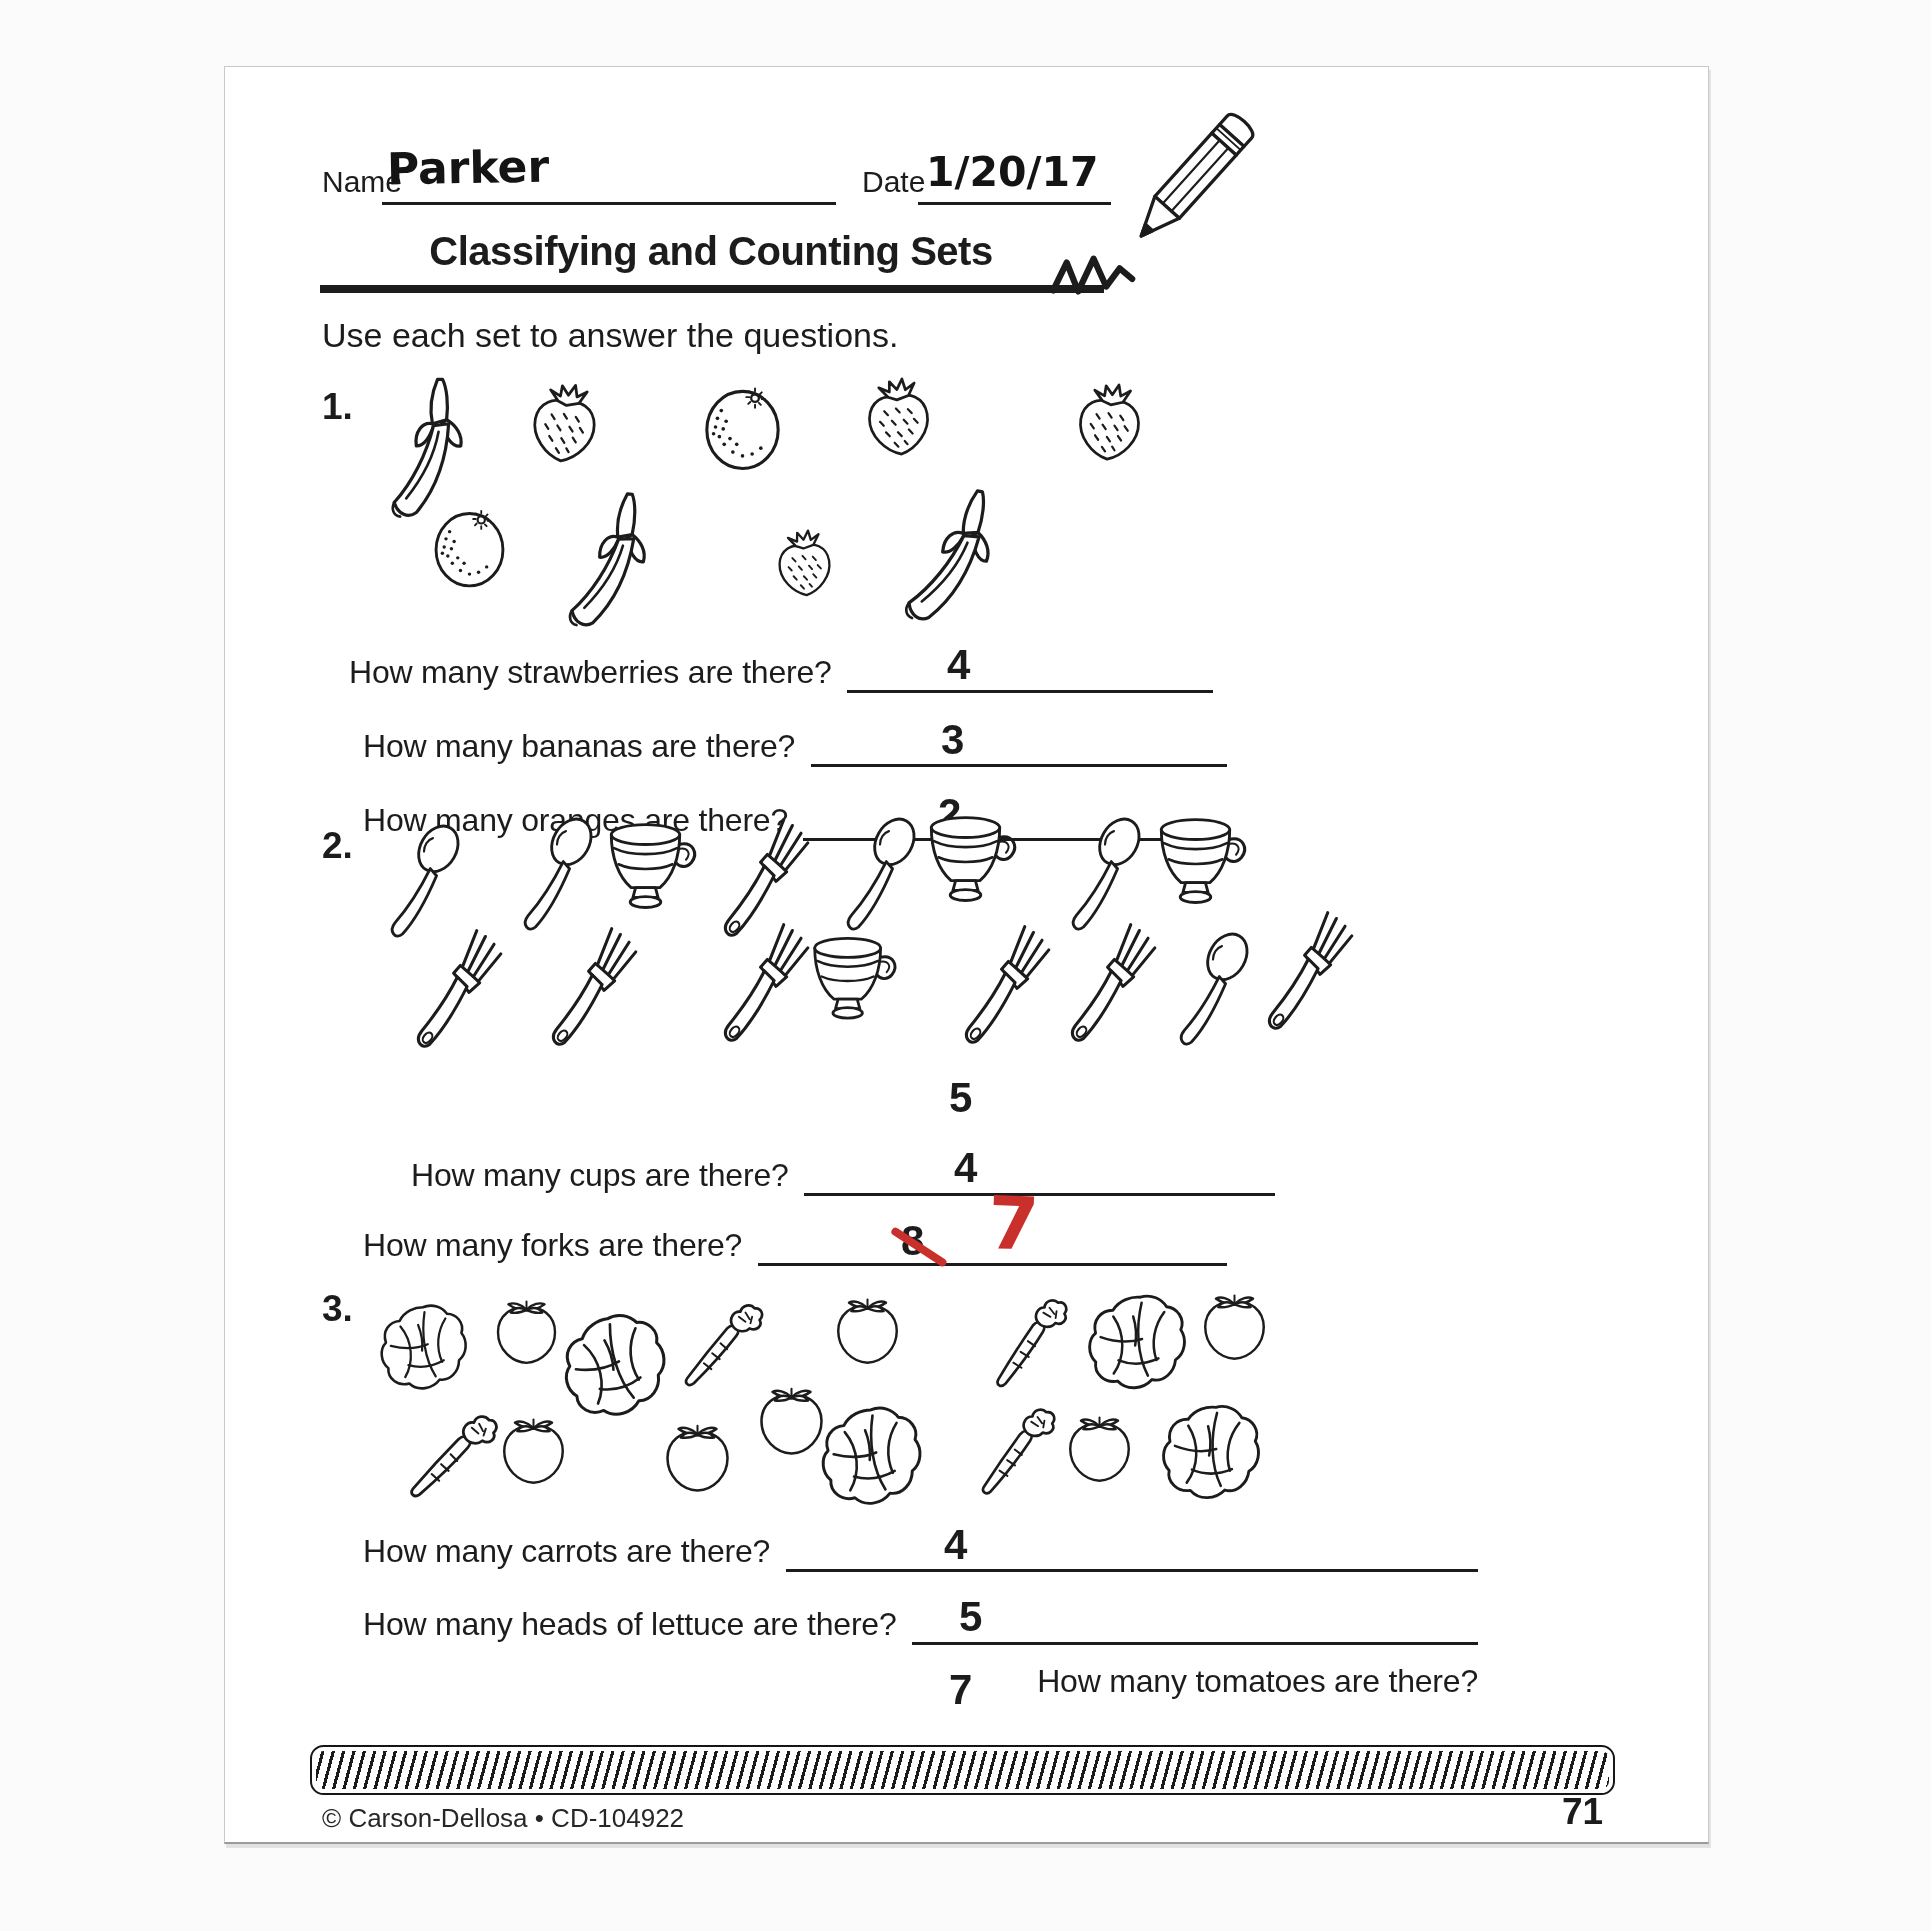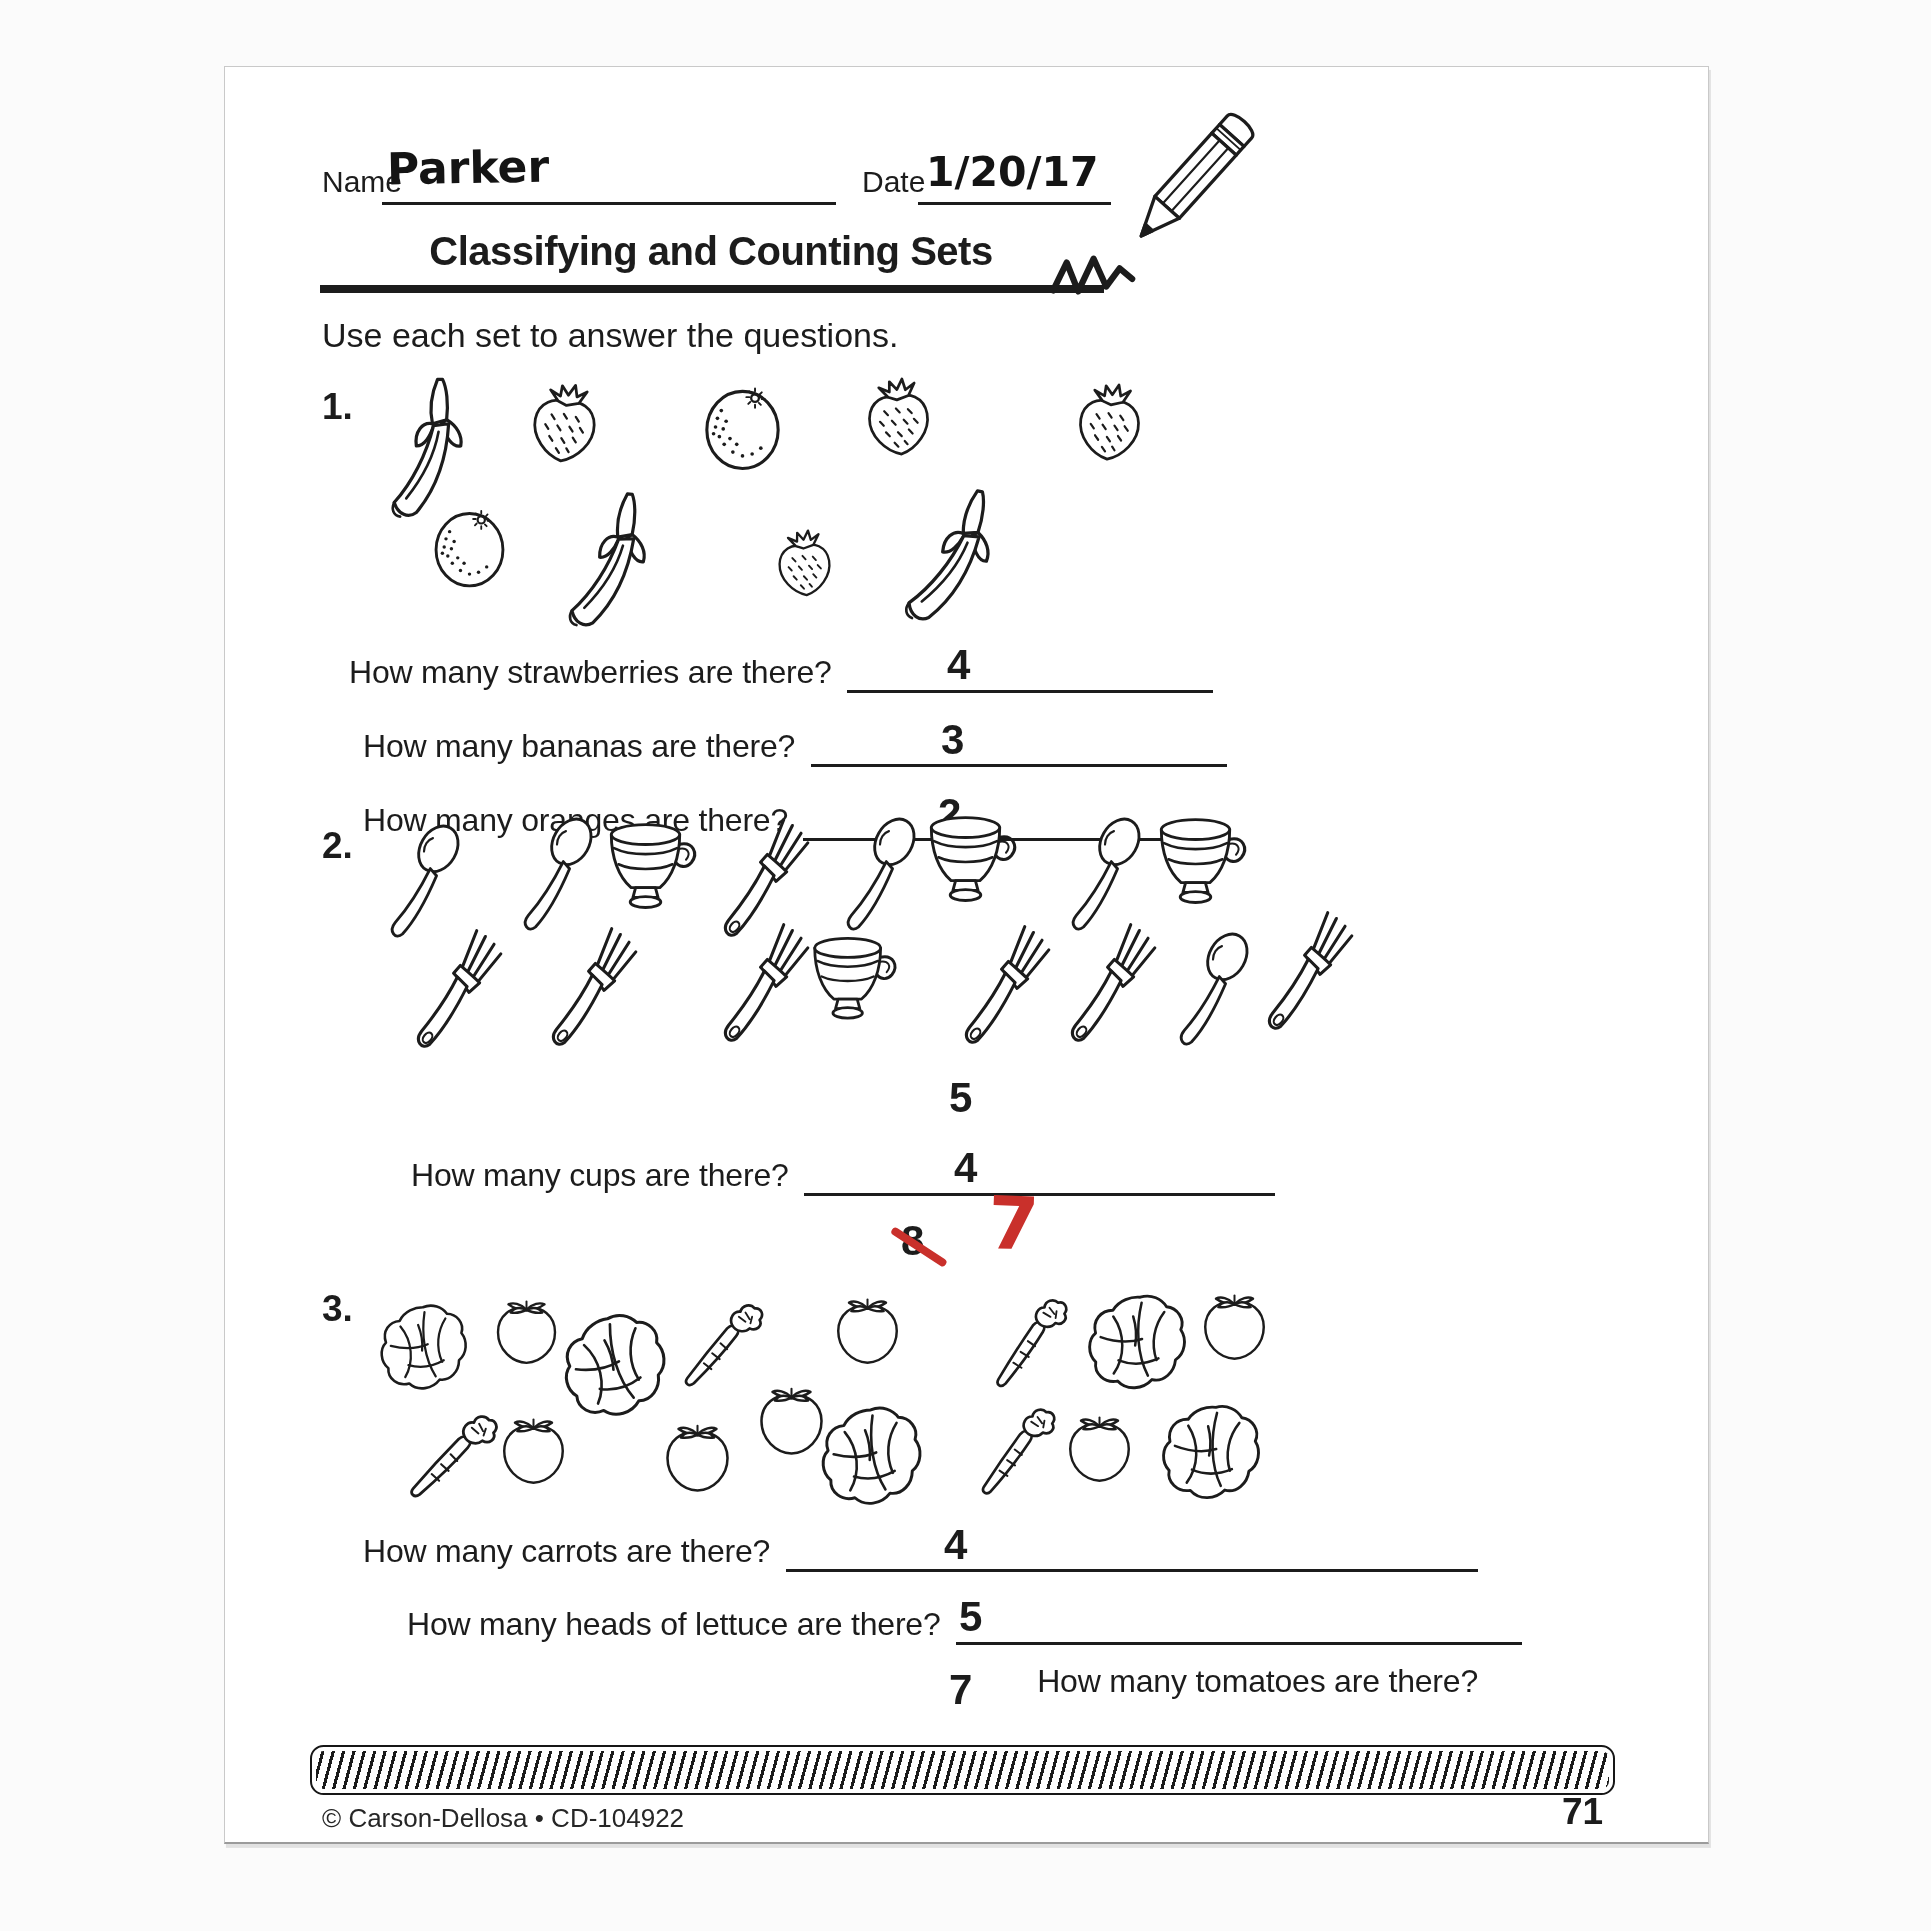--- a/index.html
+++ b/index.html
@@ -273,20 +273,24 @@
       </svg>
       <svg class="item" style="left: 1033px; top: 838px; width: 97px; height: 135px; transform: rotate(0deg);" viewBox="0 0 100 140" width="97" height="135">
         <use href="#sym-fork"></use>
       </svg>
       <div class="ans" style="left: 724px; top: 1010px;">5</div>
       <div class="q-row" style="left: 138px; top: 1077px; width: 864px; margin-left: 48px;">
         <div class="q-text">How many cups are there?</div>
         <div class="q-line"></div>
       </div>
       <div class="ans" style="left: 729px; top: 1080px;">4</div>
+      <div class="q-row" style="left: 138px; top: 1147px; width: 864px;">
+        <div class="q-text">How many forks are there?</div>
+        <div class="q-line"></div>
+      </div>
       <div class="ans" style="left: 676px; top: 1153px;">8</div>
       <div class="slash" style="left: 662px; top: 1176px;"></div>
       <div class="ans red" style="left: 763px; top: 1120px;">7</div>
       <div class="sec-num" style="left: 97px; top: 1221px;">3.</div>
       <svg class="item" style="left: 151px; top: 1230px; width: 97px; height: 104px; transform: rotate(0deg);" viewBox="0 0 100 108" width="97" height="104">
         <use href="#sym-lettuce"></use>
       </svg>
       <svg class="item" style="left: 264px; top: 1226px; width: 75px; height: 79px; transform: rotate(0deg);" viewBox="0 0 78 82" width="75" height="79">
         <use href="#sym-tomato"></use>
       </svg>
@@ -330,21 +334,21 @@
         <use href="#sym-tomato"></use>
       </svg>
       <svg class="item" style="left: 933px; top: 1330px; width: 108px; height: 114px; transform: rotate(7deg);" viewBox="0 0 112 118" width="108" height="114">
         <use href="#sym-lettuce"></use>
       </svg>
       <div class="q-row" style="left: 138px; top: 1453px; width: 1115px;">
         <div class="q-text">How many carrots are there?</div>
         <div class="q-line"></div>
       </div>
       <div class="ans" style="left: 719px; top: 1457px;">4</div>
-      <div class="q-row" style="left: 138px; top: 1526px; width: 1115px; margin-left: 44px;">
+      <div class="q-row" style="left: 138px; top: 1526px; width: 1115px;">
         <div class="q-text">How many heads of lettuce are there?</div>
         <div class="q-line"></div>
       </div>
       <div class="ans" style="left: 734px; top: 1529px;">5</div>
       <div class="q-row" style="left: 138px; top: 1598px; width: 1115px; flex-direction: column;">
         <div class="q-text">How many tomatoes are there?</div>
         <div class="q-line"></div>
       </div>
       <div class="ans" style="left: 724px; top: 1602px;">7</div>
     </div>

